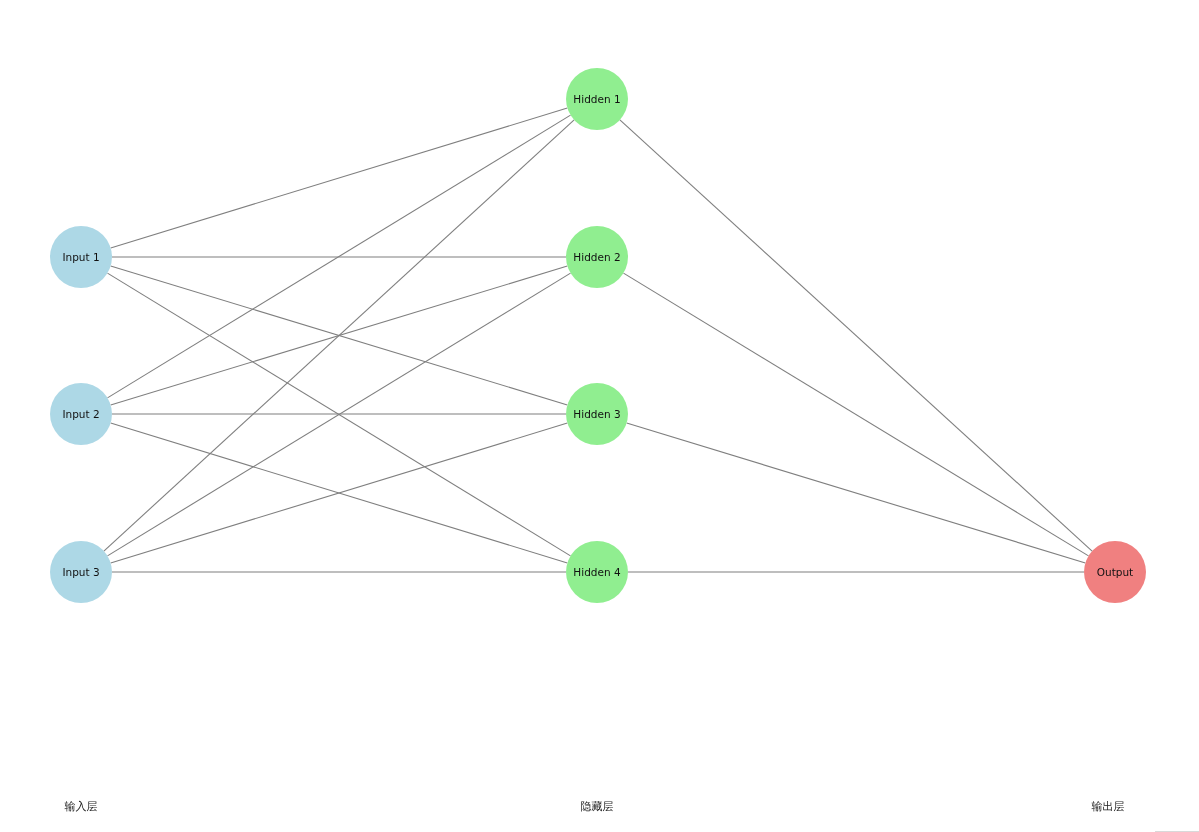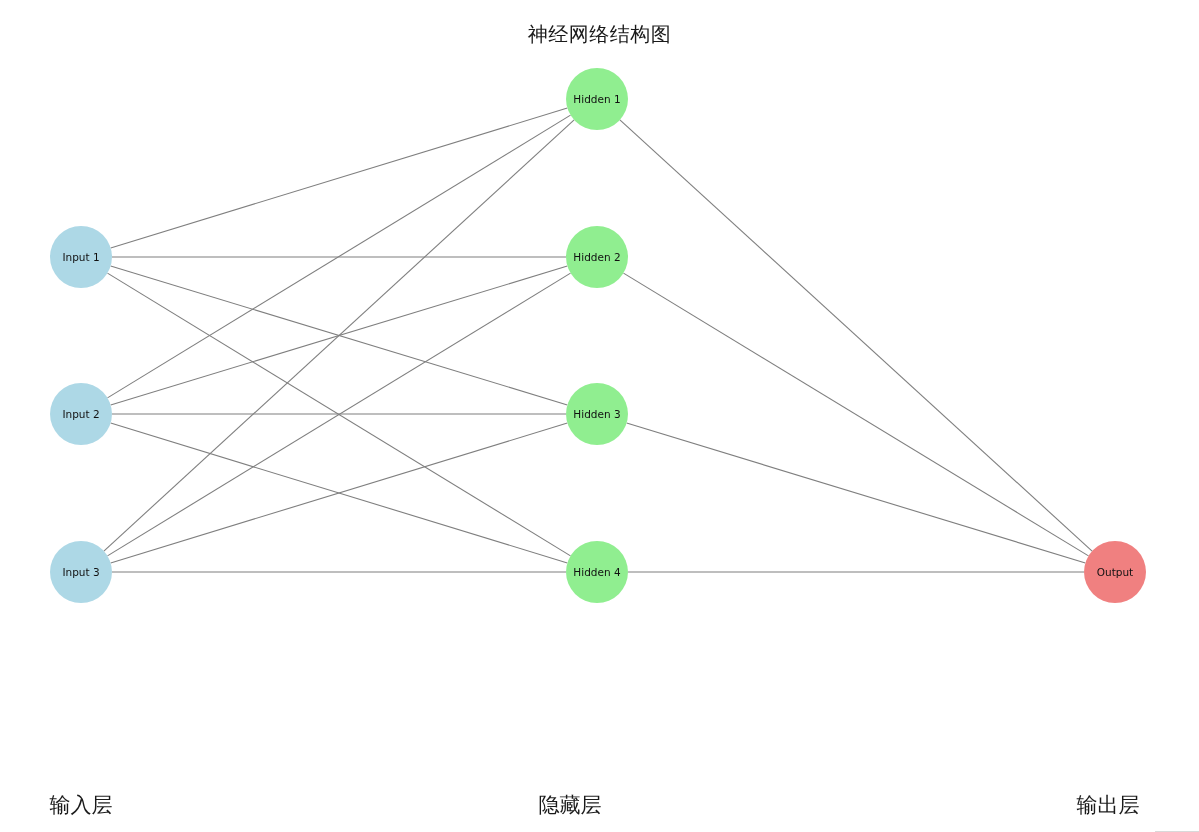--- a/index.html
+++ b/index.html
@@ -60,43 +60,41 @@
     font-family: "DejaVu Sans", "Liberation Sans", sans-serif;
     font-size: 10.5px;
     fill: #111111;
     text-anchor: middle;
     dominant-baseline: middle;
     pointer-events: none;
   }
 
   .layer-caption {
     position: absolute;
-    font-size: 21px;
+    font-size: 11px;
     color: #1a1a1a;
     transform: translateX(-50%);
     white-space: nowrap;
     line-height: 20px;
-    font-family: Liberation Mono, monospace;
   }
 
   #corner-artifact {
     position: absolute;
     right: 0;
     bottom: 0;
     width: 44px;
     height: 1px;
     background: #d9d9d9;
   }
 </style>
 </head>
 <body>
 
 <div id="figure">
 
-  <div id="diagram-title">神经网络结构图</div>
 
   <svg id="network-svg" viewBox="0 0 1199 832" xmlns="http://www.w3.org/2000/svg">
     <g id="edges-group">
         <line x1="110.64" y1="247.92" x2="567.36" y2="108.08" class="edge-line"></line>
         <line x1="112.00" y1="257.00" x2="566.00" y2="257.00" class="edge-line"></line>
         <line x1="110.66" y1="266.02" x2="567.34" y2="404.98" class="edge-line"></line>
         <line x1="107.46" y1="273.15" x2="570.54" y2="555.85" class="edge-line"></line>
         <line x1="107.46" y1="397.85" x2="570.54" y2="115.15" class="edge-line"></line>
         <line x1="110.66" y1="404.98" x2="567.34" y2="266.02" class="edge-line"></line>
         <line x1="112.00" y1="414.00" x2="566.00" y2="414.00" class="edge-line"></line>
@@ -141,19 +139,19 @@
         </g>
         <g>
           <circle cx="1115" cy="572" r="31" fill="#f08080" class="node-circle"></circle>
           <text x="1115" y="572.5" class="node-label">Output</text>
         </g>
       </g>
   </svg>
 
   <div id="layer-captions">
       <div class="layer-caption" style="left: 81px; top: 797px;">输入层</div>
-      <div class="layer-caption" style="left: 570px; top: 797px;">隐藏层</div>
+      <div class="layer-caption" style="left: 597px; top: 797px;">隐藏层</div>
       <div class="layer-caption" style="left: 1108px; top: 797px;">输出层</div>
     </div>
 
   <div id="corner-artifact"></div>
 
 </div>
 
 </body></html>

